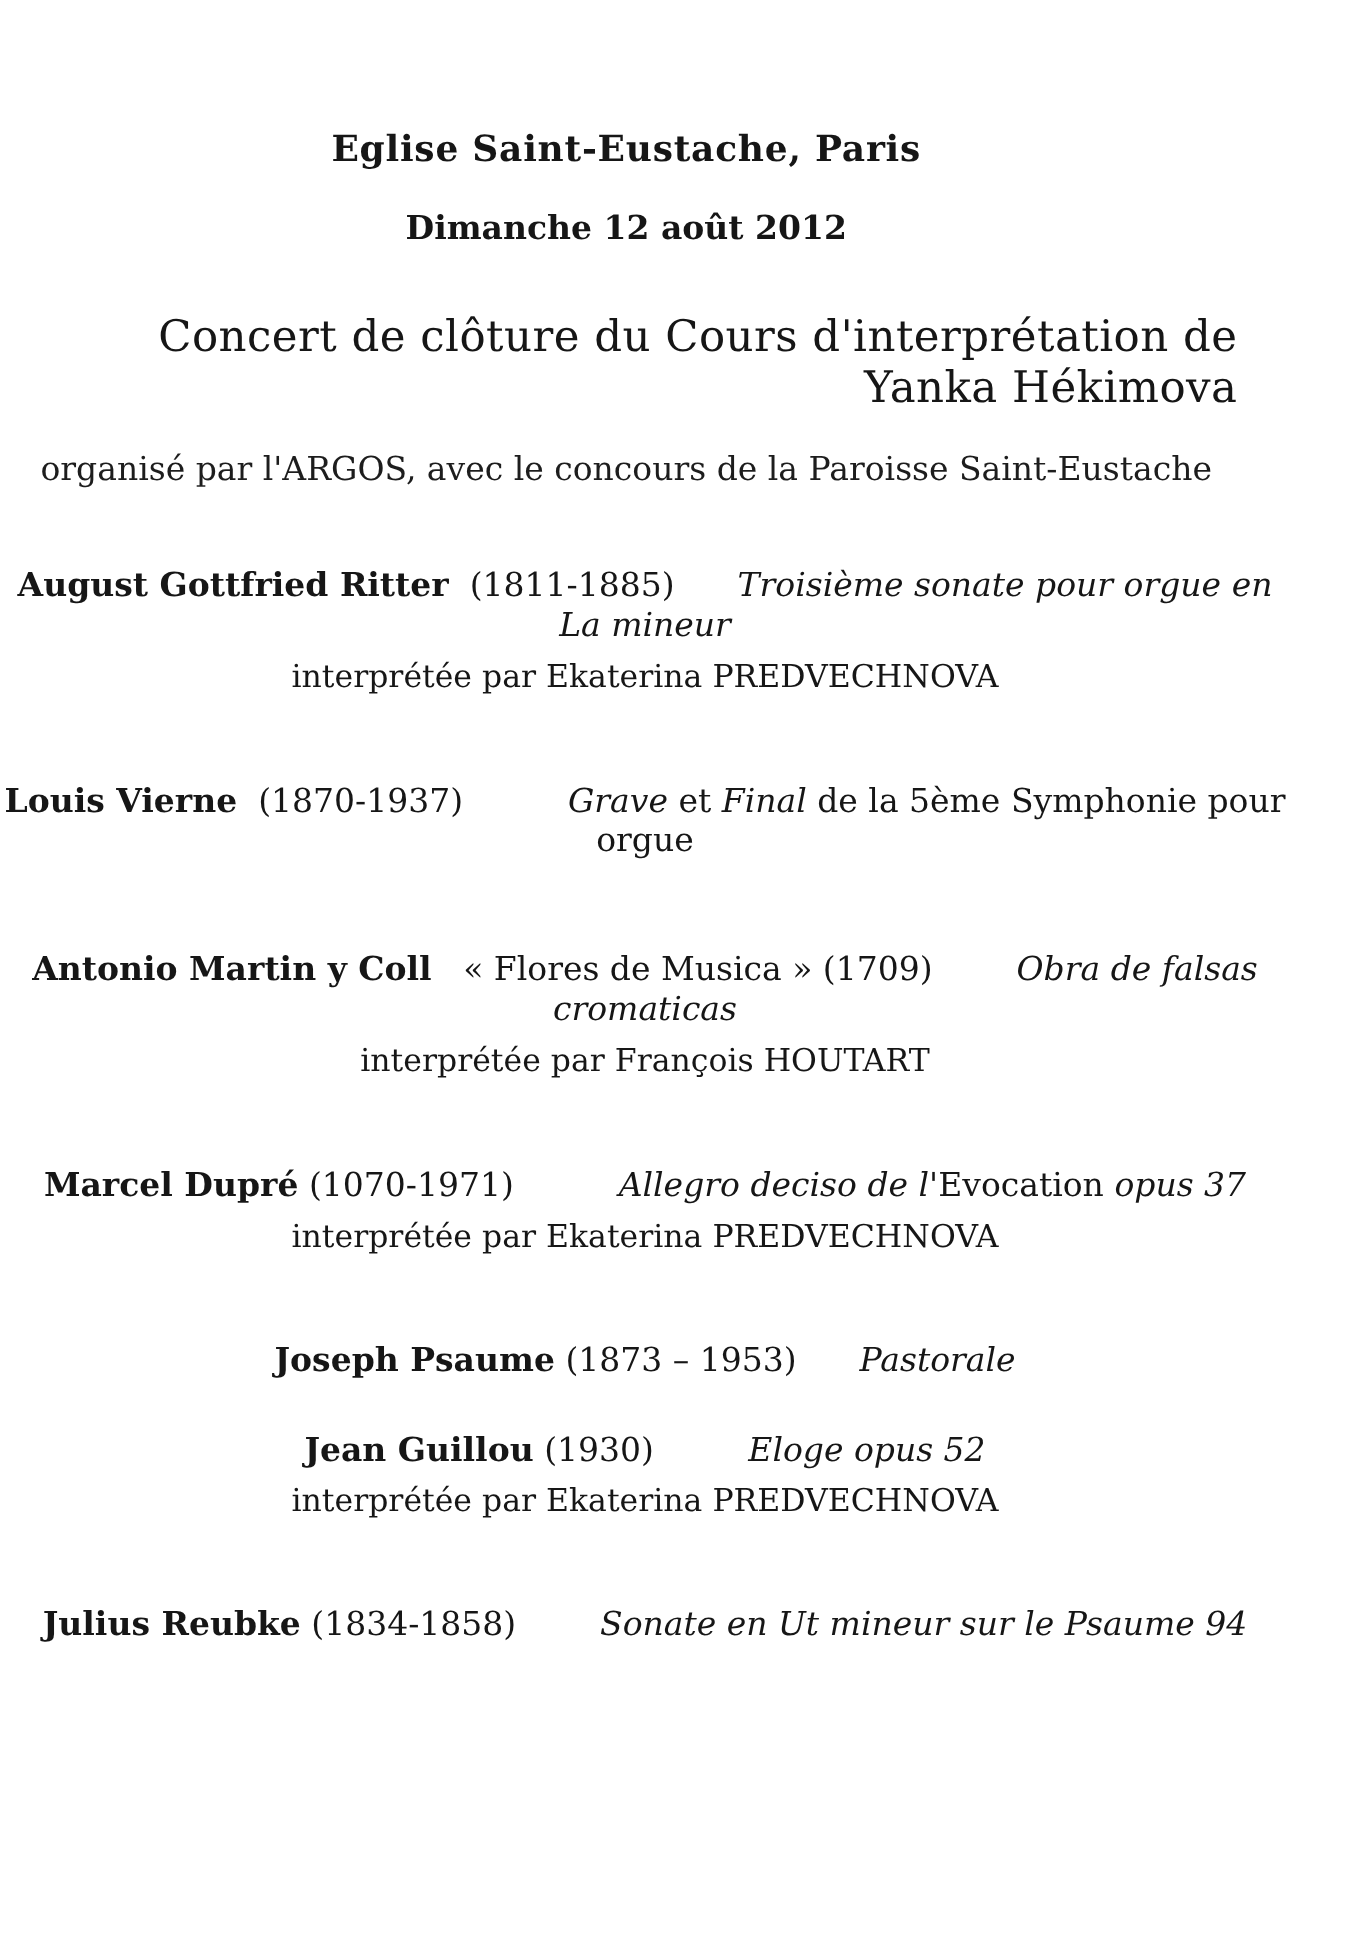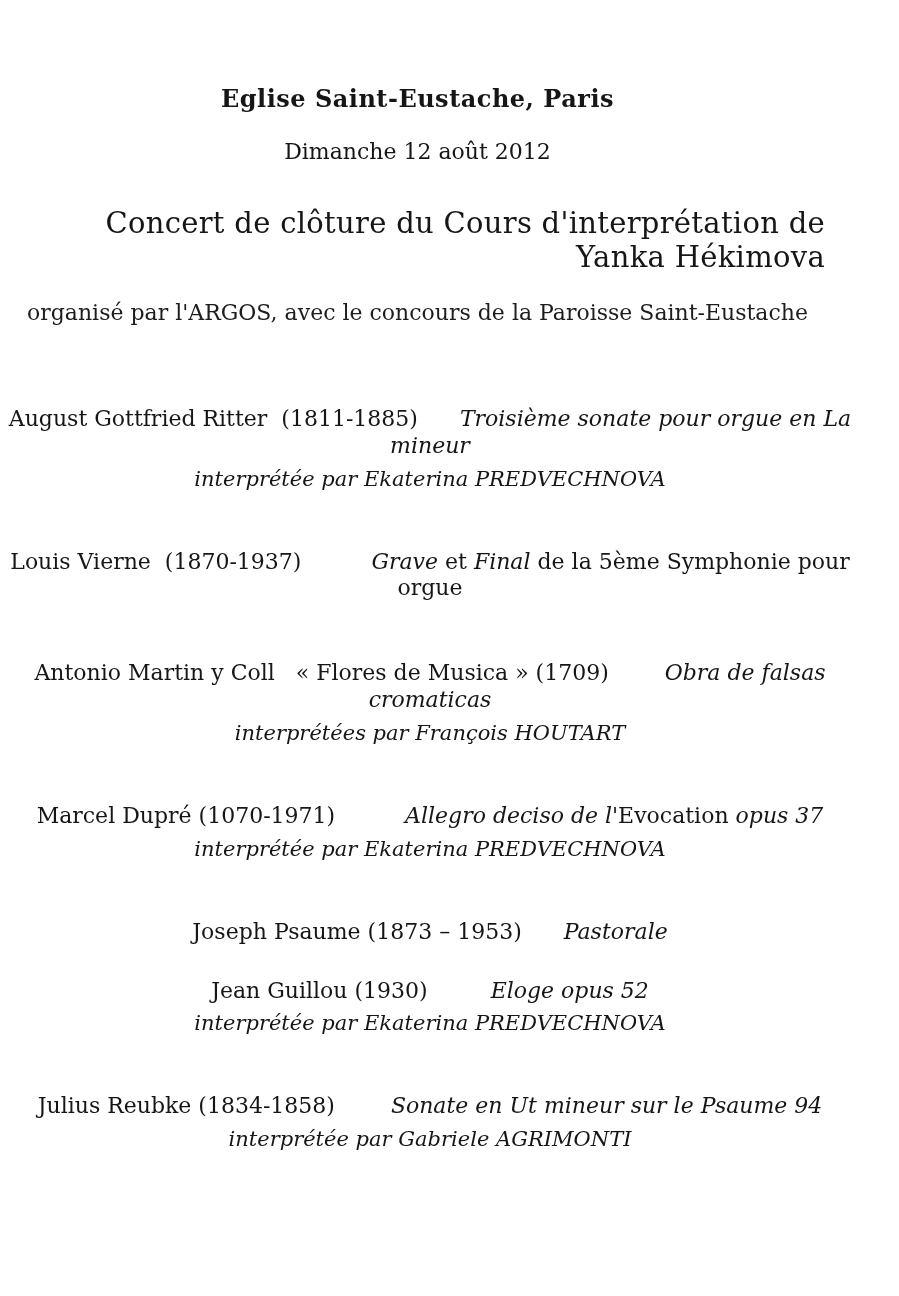--- a/index.html
+++ b/index.html
@@ -22,55 +22,54 @@
     text-align: center;
   }
   .venue {
     font-size: 24px;
     font-weight: bold;
     letter-spacing: 0.5px;
     margin-bottom: 26px;
   }
   .date {
     font-size: 22px;
-    font-weight: normal;
+    font-weight: bold;
     margin-bottom: 42px;
   }
   .title {
     font-size: 29px;
     font-weight: normal;
     margin: 0 10px 26px;
     letter-spacing: 0.3px;
     text-align: right;
   }
   .organizer {
     font-size: 22px;
     color: #1d1d1d;
-    margin-bottom: 81px;
+    margin-bottom: 51px;
   }
   .program {
     margin: 0 auto;
     width: 860px;
   }
   .item {
     margin-bottom: 58px;
   }
   .item.tight {
     margin-bottom: 32px;
   }
   .heading {
     font-size: 22px;
     line-height: 1.22;
     white-space: pre-wrap;
   }
-  .seg-b { font-weight: normal; }
+  .seg-b { font-weight: bold; }
   .seg-i { font-style: italic; }
   .performer {
     font-size: 21px;
-    font-style: italic;
     margin-top: 7px;
   }
 </style>
 </head>
 <body>
 
 <div class="page">
 
   <div class="venue">Eglise Saint-Eustache, Paris</div>
   <div class="date">Dimanche 12 août 2012</div>
@@ -83,37 +82,36 @@
       <div class="heading"><span class="seg-b">August Gottfried Ritter</span><span class="seg-r">  (1811-1885)      </span><span class="seg-i">Troisième sonate pour orgue en La mineur</span></div>
       <div class="performer">interprétée par Ekaterina PREDVECHNOVA</div>
     </div>
 
     <div class="item">
       <div class="heading"><span class="seg-b">Louis Vierne</span><span class="seg-r">  (1870-1937)          </span><span class="seg-i">Grave</span><span class="seg-r"> et </span><span class="seg-i">Final</span><span class="seg-r"> de la 5ème Symphonie pour orgue</span></div>
     </div>
 
     <div class="item">
       <div class="heading"><span class="seg-b">Antonio Martin y Coll</span><span class="seg-r">   « Flores de Musica » (1709)        </span><span class="seg-i">Obra de falsas cromaticas</span></div>
-      <div class="performer">interprétées par François HOUTART</div>
+      <div class="performer">interprétée par François HOUTART</div>
     </div>
 
     <div class="item">
       <div class="heading"><span class="seg-b">Marcel Dupré</span><span class="seg-r"> (1070-1971)          </span><span class="seg-i">Allegro deciso de l'</span><span class="seg-r">Evocation </span><span class="seg-i">opus 37</span></div>
       <div class="performer">interprétée par Ekaterina PREDVECHNOVA</div>
     </div>
 
     <div class="item tight">
       <div class="heading"><span class="seg-b">Joseph Psaume</span><span class="seg-r"> (1873 – 1953)      </span><span class="seg-i">Pastorale</span></div>
     </div>
 
 
     <div class="item">
       <div class="heading"><span class="seg-b">Jean Guillou</span><span class="seg-r"> (1930)         </span><span class="seg-i">Eloge opus 52</span></div>
       <div class="performer">interprétée par Ekaterina PREDVECHNOVA</div>
     </div>
 
     <div class="item">
       <div class="heading"><span class="seg-b">Julius Reubke</span><span class="seg-r"> (1834-1858)        </span><span class="seg-i">Sonate en Ut mineur sur le Psaume 94</span></div>
-      <div class="performer">interprétée par Gabriele AGRIMONTI</div>
     </div>
 
   </div>
 </div>
 
 </body></html>

